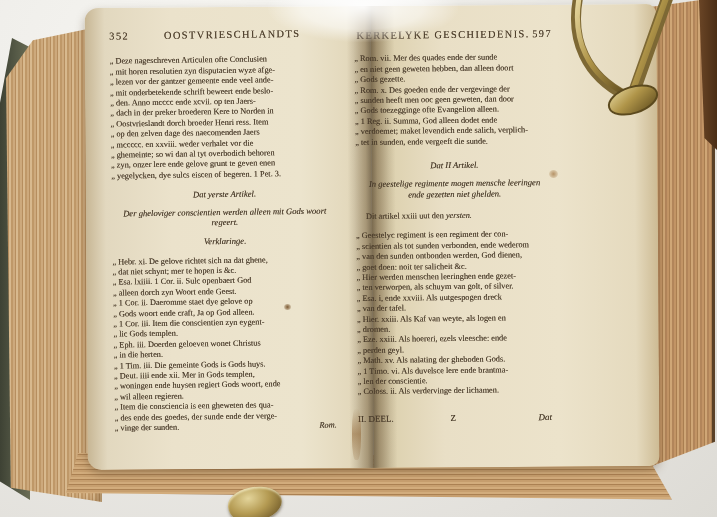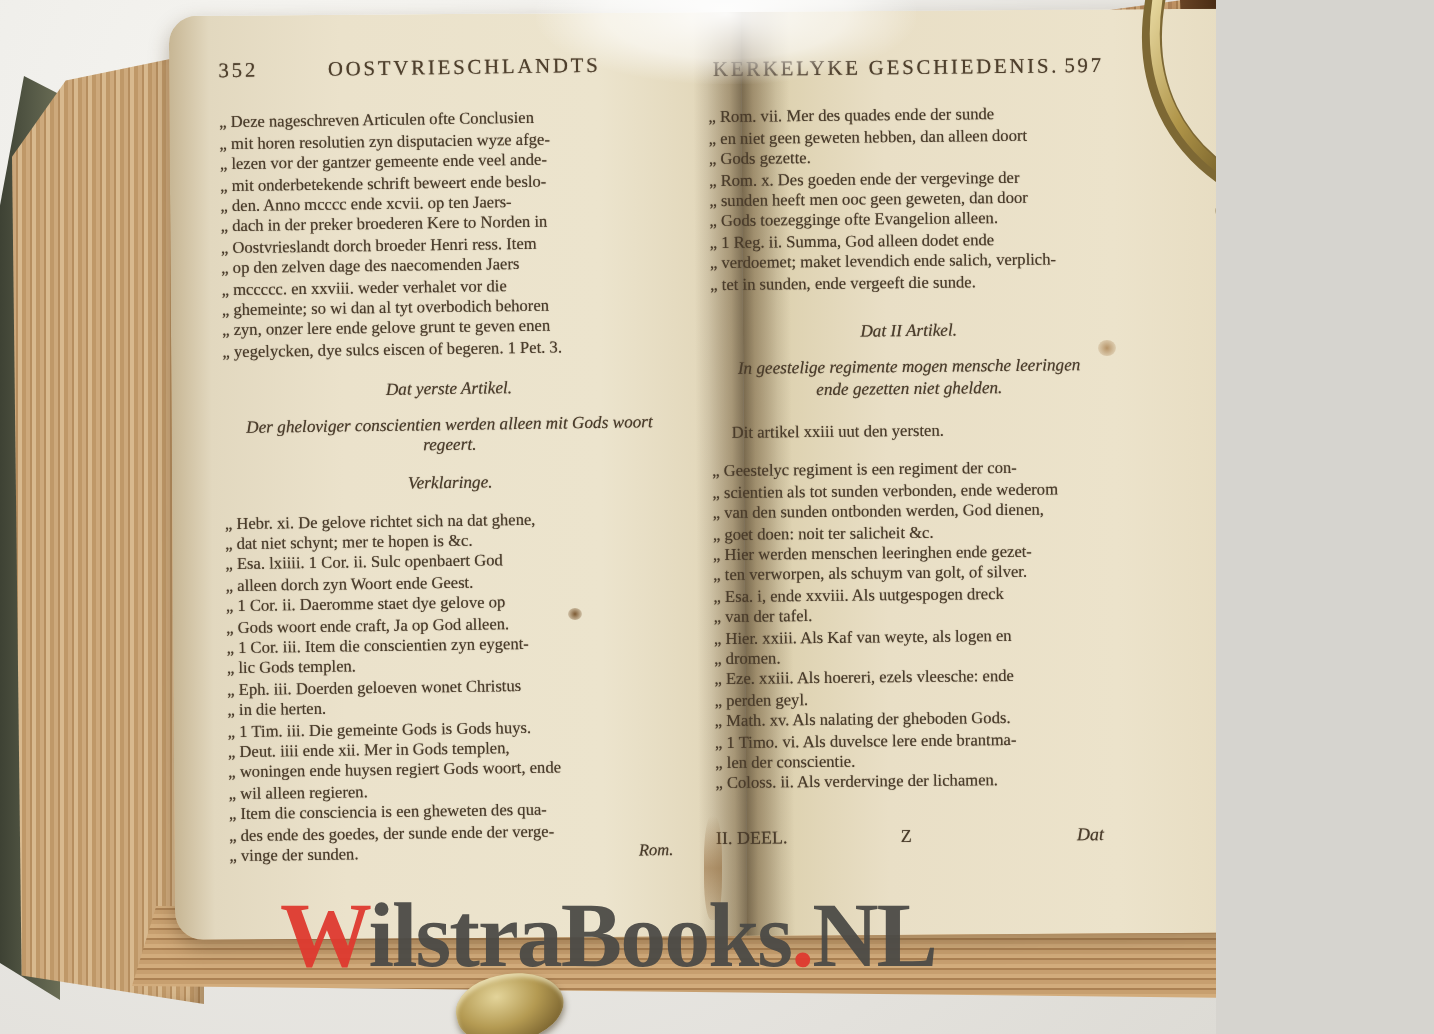--- a/index.html
+++ b/index.html
@@ -1,17 +1,17 @@
 <!DOCTYPE html>
 <html><head>
 <meta charset="utf-8">
 <style>
   html,body { margin:0; padding:0; background:#d6d4cf; }
   .photo {
-    position:relative; width:608px; height:517px; overflow:hidden;
+    position:relative; width:717px; height:517px; overflow:hidden;
     background: radial-gradient(ellipse at 30% 15%, #f7f6f2 0%, #edece8 45%, #e3e1dc 80%, #dddbd5 100%);
     font-family:"Liberation Serif", serif;
   }
   
   .cover-left {
     position:absolute; left:0; top:38px; width:30px; height:462px;
     background: linear-gradient(90deg,#3e4234,#565a47 55%,#6a6d55);
     clip-path: polygon(40% 0, 100% 2%, 100% 100%, 0 96%, 0 14%);
   }
   .edge-left {
@@ -77,21 +77,21 @@
   .rp-text .para1 { margin-top:13px; }
   .tl { white-space:nowrap; overflow:visible; }
   .h-it { font-style:italic; text-align:center; font-size:8.6px; }
   .h-art { margin-top:9px; }
   .h-sub { margin-top:7px; padding:0 10px; line-height:10.2px; }
   .h-verk { margin-top:9px; }
   .lp-text .para2 { margin-top:9px; }
   .rp-text .h-art { margin-top:13px; }
   .rp-text .h-sub { margin-top:8px; }
   .intro { margin-top:12px; text-indent:10px; }
-  .intro .it { }
+  .intro .it { font-style:italic; }
   .rp-text .para2 { margin-top:9px; }
   .catchword-row { margin-top:-10.4px; text-align:right; padding-right:4px; font-style:italic; }
   .footer-row { display:flex; align-items:baseline; margin-top:16px; font-size:9px; }
   .footer-row .sig { flex:1; text-align:center; padding-right:26px; }
   .footer-row .cw { font-style:italic; padding-right:4px; }
   
   .clasp { position:absolute; left:570px; top:-4px; width:132px; height:128px; }
   .foot {
     position:absolute; left:228px; top:487px; width:54px; height:34px;
     background: radial-gradient(ellipse at 40% 30%, #e3d49a 0%, #b49a52 45%, #7c6530 80%, #574416 100%);
@@ -227,17 +227,14 @@
       </linearGradient>
     </defs>
     <path d="M100,-6 L64,96" stroke="#7d6834" stroke-width="12" fill="none" stroke-linecap="round"></path>
     <path d="M99,-6 L63,94" stroke="url(#brassg)" stroke-width="6" fill="none" stroke-linecap="round"></path>
     <path d="M8,2 C0,44 16,80 56,100" stroke="#7d6834" stroke-width="10" fill="none" stroke-linecap="round"></path>
     <path d="M9,2 C2,44 18,79 56,98" stroke="url(#brassg)" stroke-width="5" fill="none" stroke-linecap="round"></path>
     <ellipse cx="63" cy="104" rx="25" ry="13" transform="rotate(-18 63 104)" fill="url(#brassg)" stroke="#5c4a1e" stroke-width="2"></ellipse>
   </svg>
   <div class="foot"></div>
 
-  <div class="watermark">
-    <span style="color:#df392f;">W</span><span style="color:#4b4a46;">ilstraBooks</span><span style="color:#df392f;">.</span><span style="color:#4b4a46;">NL</span>
-  </div>
 
 </div>
 
 </body></html>

